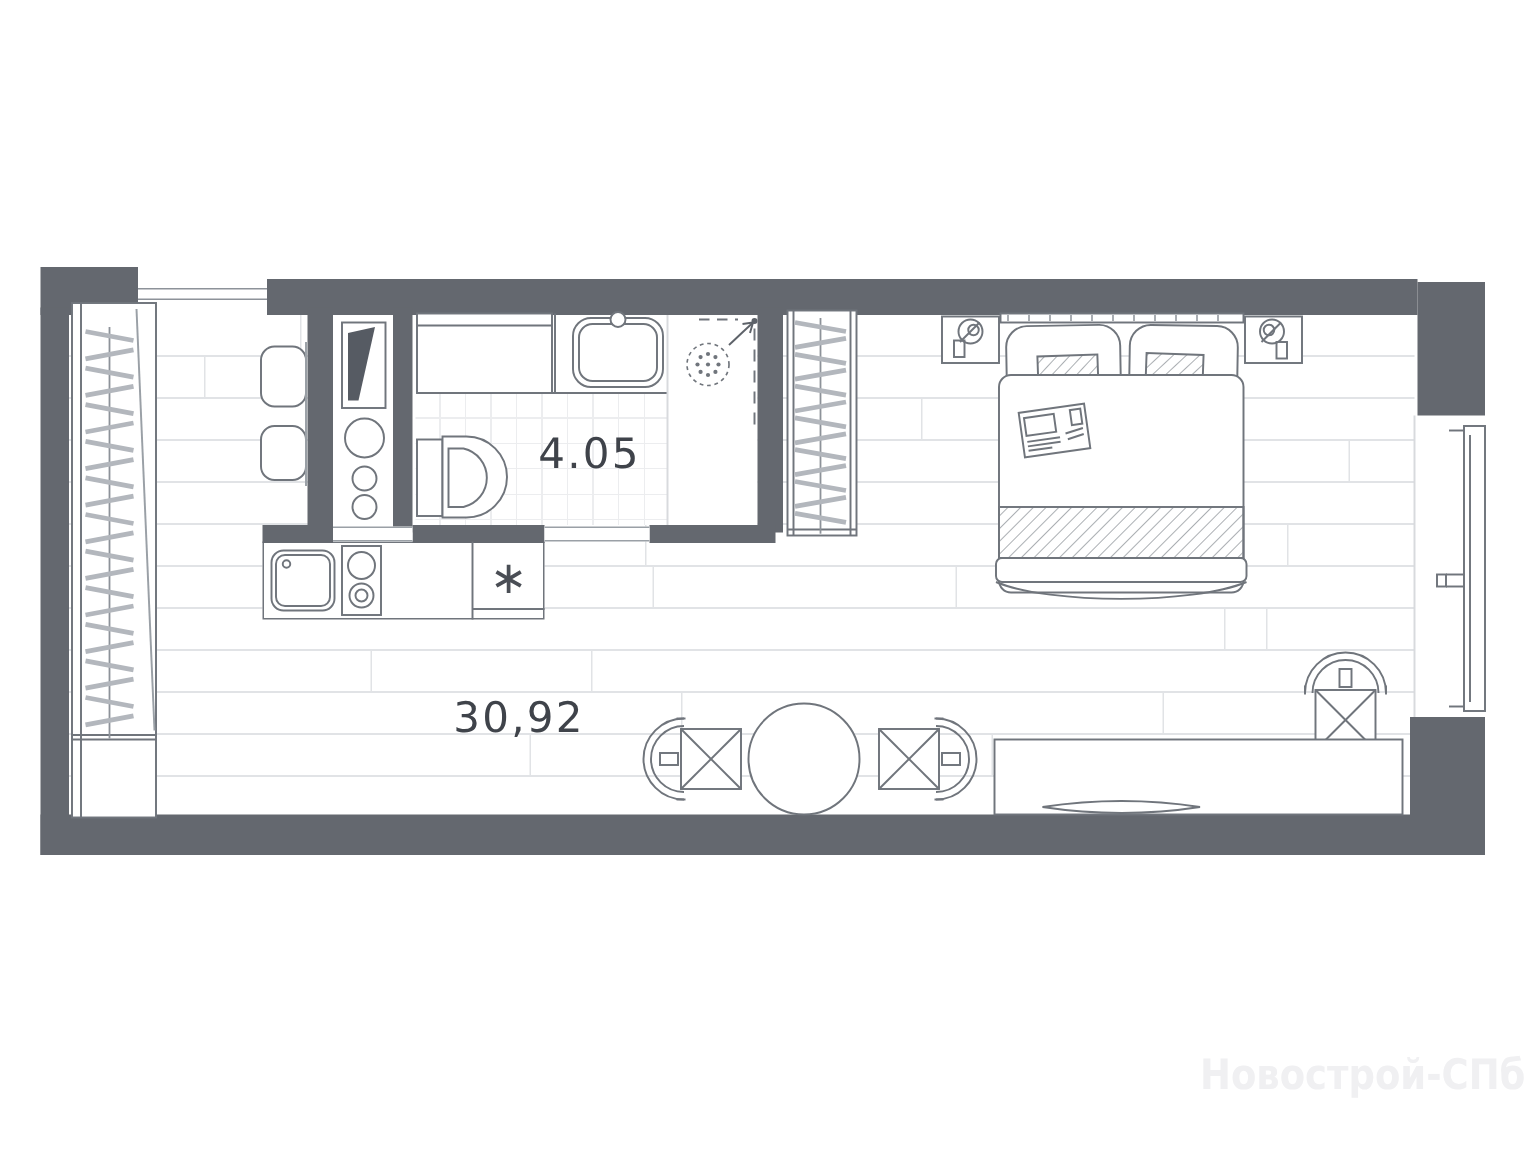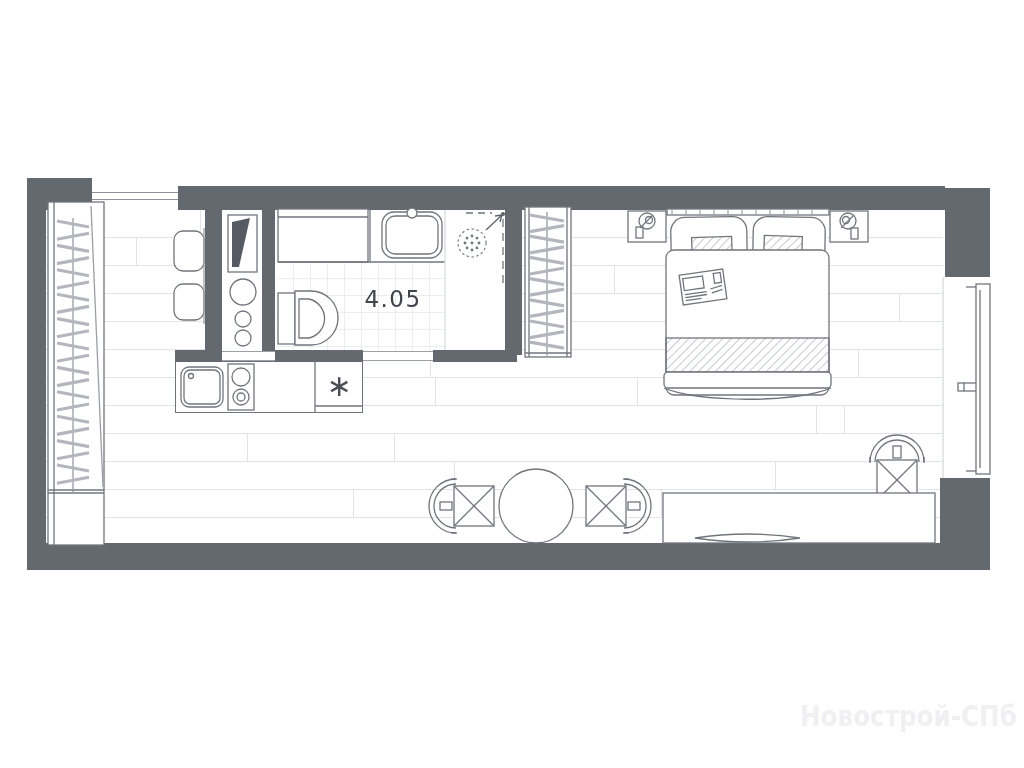--- a/index.html
+++ b/index.html
@@ -22,21 +22,21 @@
   
   #entry{position:absolute;left:92px;top:186px;width:86px;height:24px;background:#fff;z-index:5;}
   #entry .leaf{position:absolute;left:0;top:6px;width:86px;height:8px;
      border-top:1.5px solid #8d9299;border-bottom:1.5px solid #8d9299;box-sizing:border-box;}
   
   .thresh{position:absolute;background:#fff;border-top:1.2px solid #9aa0a6;border-bottom:1.2px solid #9aa0a6;box-sizing:border-box;z-index:5;}
   
   #art{position:absolute;left:0;top:0;z-index:5;}
   
   .arealabel{position:absolute;z-index:6;color:var(--label,#3f434a);text-align:center;
-     letter-spacing:1.5px;font-size:23px;font-weight:400;}
+     letter-spacing:1.5px;font-size:28px;font-weight:400;}
   #fridge-sym{position:absolute;left:324px;top:371px;width:30px;z-index:6;text-align:center;
      color:#4a4e55;font-size:30px;line-height:30px;}
   #watermark{position:absolute;left:800px;top:700px;width:224px;z-index:7;
      color:var(--watermark,#f0f0f2);font-size:28px;font-weight:bold;letter-spacing:0px;
      transform:scaleX(.88);transform-origin:left;white-space:nowrap;}
 </style>
 </head>
 <body>
 
 <div id="stage" style="--wall: #64686f; --outline: #70757c; --floor-line: #e1e3e6; --tile-line: #ecedef; --label: #3f434a; --watermark: #f0f0f2;">
@@ -307,16 +307,17 @@
       <line x1="980" y1="290" x2="980" y2="468"></line>
       <line x1="966" y1="287" x2="976" y2="287"></line>
       <line x1="966" y1="471" x2="976" y2="471"></line>
       <line x1="964" y1="383" x2="976" y2="383"></line>
       <line x1="964" y1="391" x2="976" y2="391"></line>
       <rect x="958" y="383" width="6" height="8"></rect>
     </g>
   </svg>
 
   <div class="arealabel" style="left:348px;top:286px;width:90px;">4.05</div>
+  <div class="arealabel" style="left:296px;top:462px;width:100px;">30,92</div>
   <div id="fridge-sym">∗</div>
   <div id="watermark">Новострой-СПб</div>
 
 </div>
 
 </body></html>

